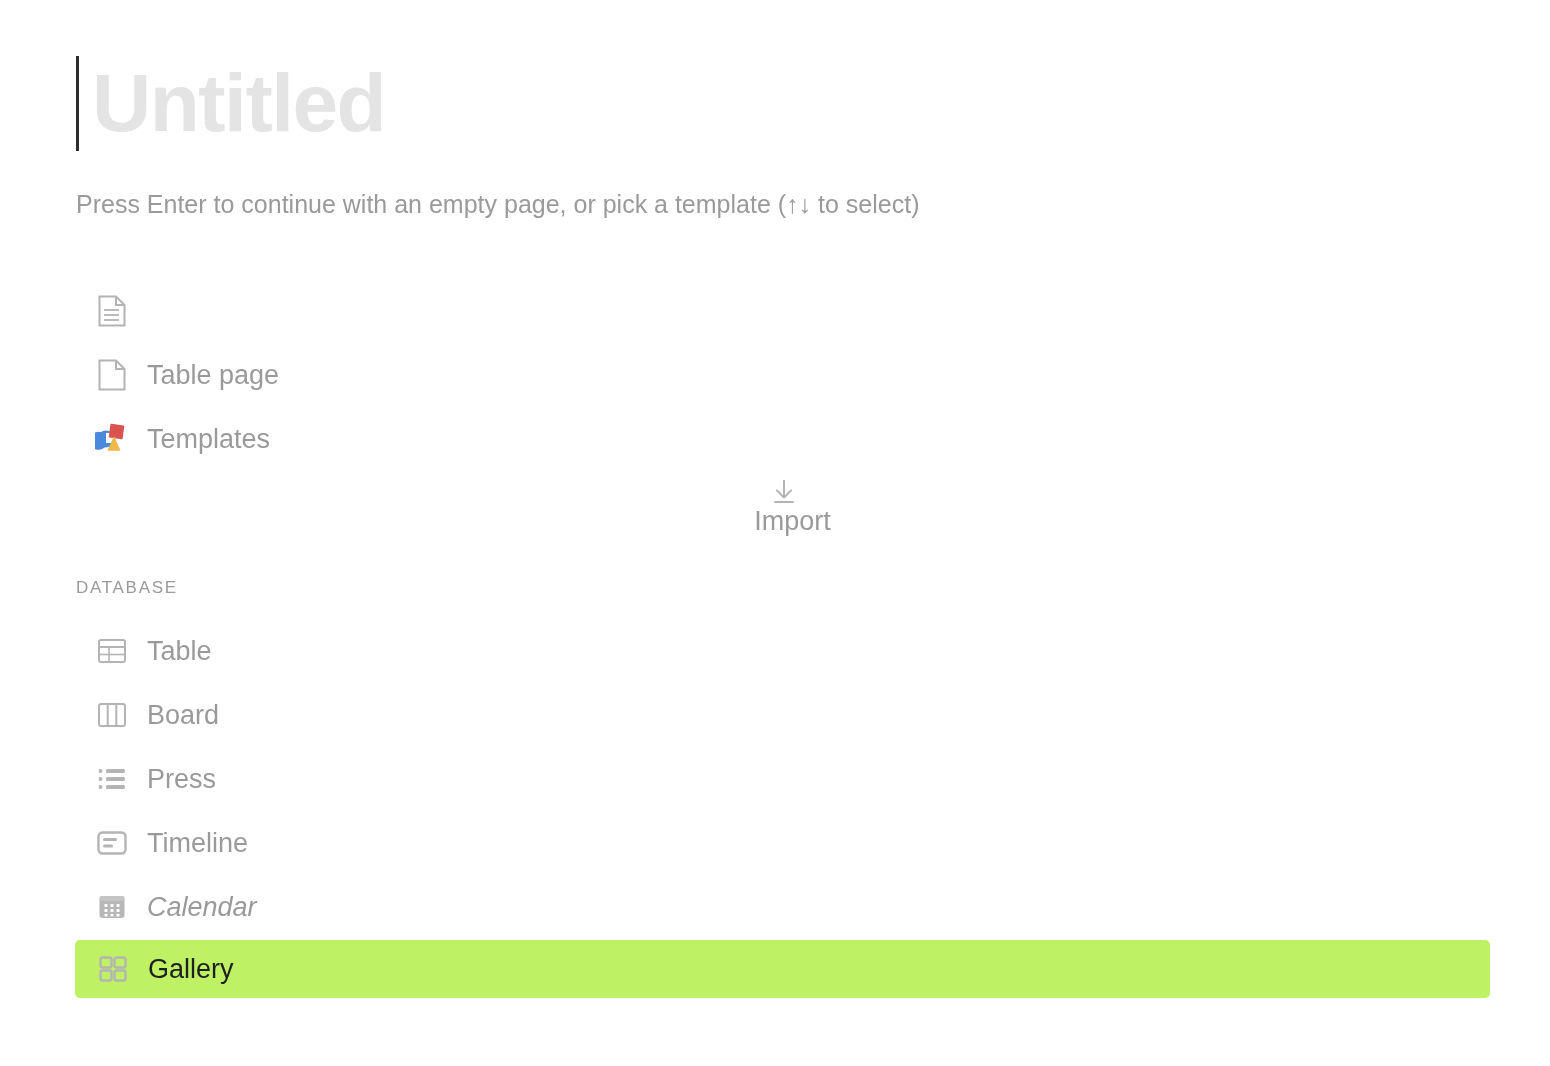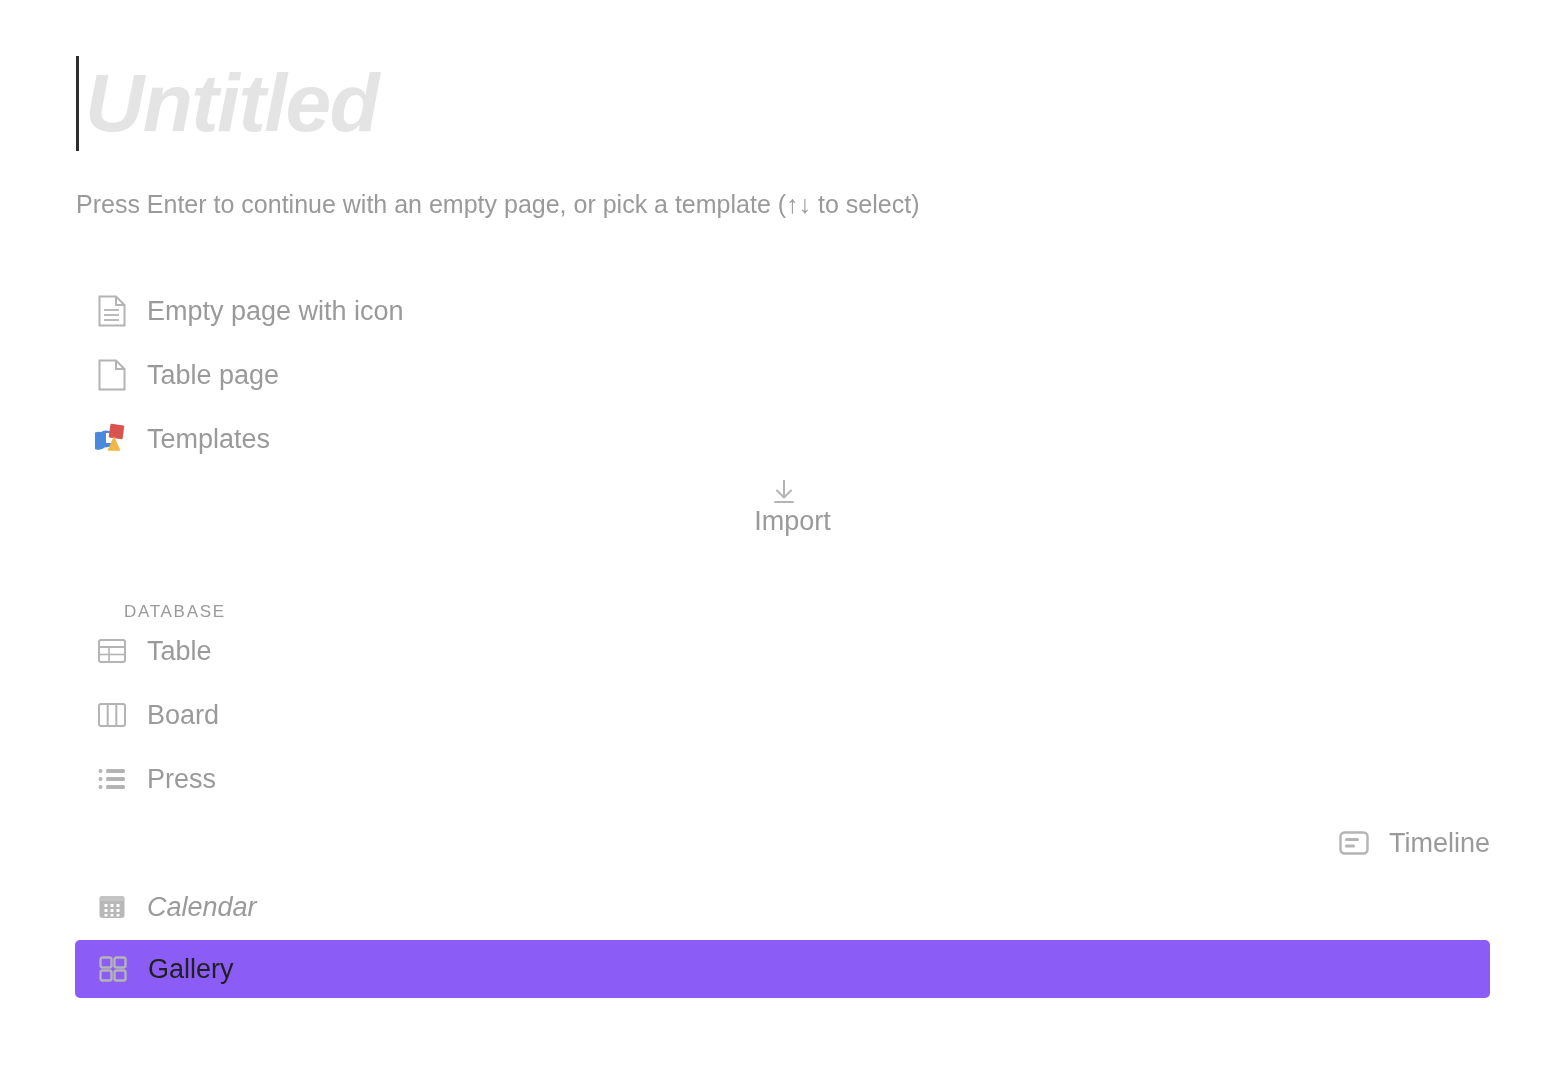--- a/index.html
+++ b/index.html
@@ -37,23 +37,22 @@
     height: 95px;
     background: #2c2c2c;
     flex: 0 0 auto;
   }
   .title-placeholder {
     font-size: 82px;
     font-weight: bold;
     line-height: 1;
     color: #e4e4e4;
     letter-spacing: -1.5px;
-    padding-left: 6px;
-    white-space: nowrap;
-    font-style: italic;
+    padding-left: 13px;
+    white-space: nowrap;
   }
 
   
   .hint {
     position: absolute;
     left: 76px;
     top: 190px;
     font-size: 25px;
     color: #9a9a9a;
     white-space: nowrap;
@@ -72,21 +71,21 @@
     left: 75px;
     width: 1415px;
     height: 58px;
     display: flex;
     align-items: center;
     border-radius: 5px;
     box-sizing: border-box;
     padding-left: 20px;
   }
   .opt-row.selected {
-    background: #8b5cf6;
+    background: #bef264;
     padding-left: 21px;
   }
   .opt-icon {
     width: 34px;
     height: 34px;
     flex: 0 0 34px;
     display: flex;
     align-items: center;
     justify-content: center;
     margin-right: 18px;
@@ -130,21 +129,20 @@
     <div class="opt-row" style="top:282px;">
       <span class="opt-icon">
         <svg width="28" height="32" viewBox="0 0 28 32">
           <path d="M1.5 1.5 H18 L26.5 10 V30.5 H1.5 Z" fill="none" stroke="#b4b4b4" stroke-width="2"></path>
           <path d="M18 1.5 V10 H26.5" fill="none" stroke="#b4b4b4" stroke-width="2"></path>
           <line x1="6" y1="15" x2="21" y2="15" stroke="#b4b4b4" stroke-width="1.8"></line>
           <line x1="6" y1="20" x2="21" y2="20" stroke="#b4b4b4" stroke-width="1.8"></line>
           <line x1="6" y1="25" x2="21" y2="25" stroke="#b4b4b4" stroke-width="1.8"></line>
         </svg>
       </span>
-      <span class="opt-label">Empty page with icon</span>
     </div>
 
     <div class="opt-row" style="top:346px;">
       <span class="opt-icon">
         <svg width="28" height="32" viewBox="0 0 28 32">
           <path d="M1.5 1.5 H18 L26.5 10 V30.5 H1.5 Z" fill="none" stroke="#b4b4b4" stroke-width="2"></path>
           <path d="M18 1.5 V10 H26.5" fill="none" stroke="#b4b4b4" stroke-width="2"></path>
         </svg>
       </span>
       <span class="opt-label">Table page</span>
@@ -168,21 +166,21 @@
       <span class="opt-icon">
         <svg width="30" height="30" viewBox="0 0 30 30">
           <line x1="15" y1="4" x2="15" y2="21" stroke="#b4b4b4" stroke-width="2"></line>
           <path d="M8 14.5 L15 21.5 L22 14.5" fill="none" stroke="#b4b4b4" stroke-width="2" stroke-linecap="round" stroke-linejoin="round"></path>
           <line x1="6" y1="26" x2="24" y2="26" stroke="#b4b4b4" stroke-width="2" stroke-linecap="round"></line>
         </svg>
       </span>
       <span class="opt-label">Import</span>
     </div>
 
-    <div class="section-header" style="top:602px;margin-left:48px;">DATABASE</div>
+    <div class="section-header" style="top:578px;">DATABASE</div>
 
     <div class="opt-row" style="top:622px;">
       <span class="opt-icon">
         <svg width="28" height="26" viewBox="0 0 28 26">
           <rect x="1" y="2" width="26" height="22" rx="2" fill="none" stroke="#b4b4b4" stroke-width="2"></rect>
           <line x1="1" y1="9" x2="27" y2="9" stroke="#b4b4b4" stroke-width="2"></line>
           <line x1="1" y1="16.5" x2="27" y2="16.5" stroke="#b4b4b4" stroke-width="1.6"></line>
           <line x1="11" y1="9" x2="11" y2="24" stroke="#b4b4b4" stroke-width="1.6"></line>
         </svg>
       </span>
@@ -207,21 +205,21 @@
           <circle cx="2.5" cy="12" r="2" fill="#b4b4b4"></circle>
           <circle cx="2.5" cy="20" r="2" fill="#b4b4b4"></circle>
           <rect x="8" y="2" width="19" height="4" rx="1.6" fill="#b4b4b4"></rect>
           <rect x="8" y="10" width="19" height="4" rx="1.6" fill="#b4b4b4"></rect>
           <rect x="8" y="18" width="19" height="4" rx="1.6" fill="#b4b4b4"></rect>
         </svg>
       </span>
       <span class="opt-label">Press</span>
     </div>
 
-    <div class="opt-row" style="top:814px;justify-content:flex-end;">
+    <div class="opt-row" style="top:814px;">
       <span class="opt-icon">
         <svg width="30" height="26" viewBox="0 0 30 26">
           <rect x="1.5" y="2.5" width="27" height="21" rx="4" fill="none" stroke="#b4b4b4" stroke-width="2.4"></rect>
           <rect x="6" y="8" width="14" height="3" rx="1.5" fill="#b4b4b4"></rect>
           <rect x="6" y="14.5" width="10" height="3" rx="1.5" fill="#b4b4b4"></rect>
         </svg>
       </span>
       <span class="opt-label">Timeline</span>
     </div>
 

